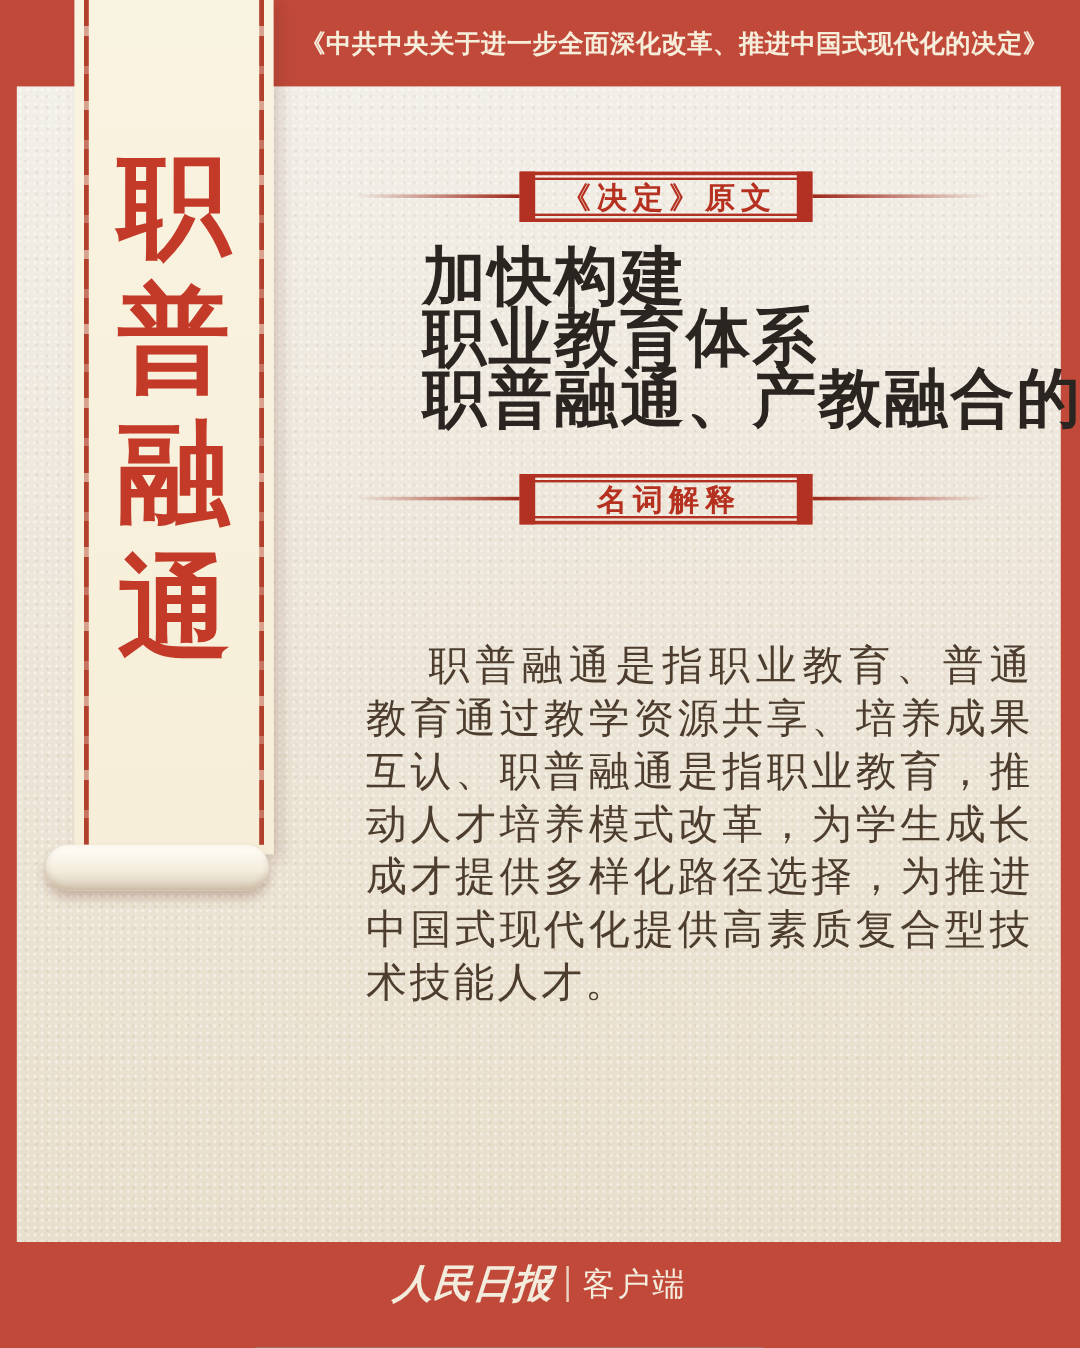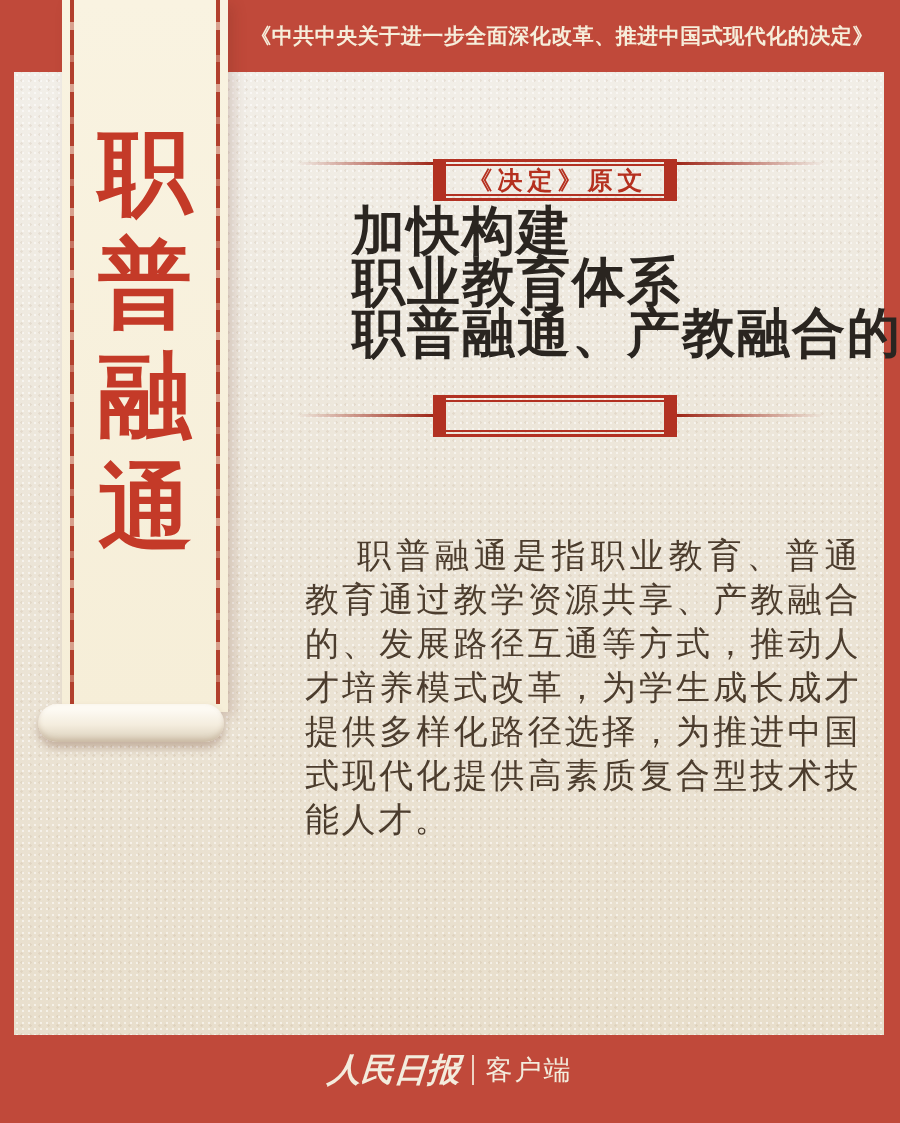--- a/index.html
+++ b/index.html
@@ -63,21 +63,21 @@
   .badge::before {
     content:""; position:absolute; inset:2px; border:2px solid #b23122;
   }
   .badge .cap { position:absolute; top:-3px; bottom:-3px; width:13px; background:#b23122; }
   .badge .cap.left { left:-3px; }
   .badge .cap.right { right:-3px; }
   .badge-text {
     position:relative; color:#b5301f; font-size:25px; font-weight:700;
     letter-spacing:5px; padding-left:5px; white-space:nowrap;
   }
-  .badge1 { left:433px; top:159px; }
+  .badge1 { left:433px; top:143px; }
   .badge2 { left:433px; top:395px; }
   .hline { position:absolute; height:3px; }
   .hline.l { left:296px; width:137px; background:linear-gradient(to right, rgba(158,39,24,0), #9e2718); }
   .hline.r { left:677px; width:148px; background:linear-gradient(to left, rgba(158,39,24,0), #9e2718); }
   .y1 { top:162px; } .y2 { top:414px; }
   
   .heading {
     position:absolute; left:352px; top:206px;
     color:#2a2520; font-size:53px; line-height:51px; font-weight:700;
     letter-spacing:2px; white-space:nowrap;
@@ -137,24 +137,25 @@
   <div class="heading">
     <div>加快构建</div>
     <div>职业教育体系</div>
     <div>职普融通、产教融合的</div>
   </div>
 
   <div class="hline l y2"></div>
   <div class="hline r y2"></div>
   <div class="badge badge2">
     <span class="cap left"></span>
+    <span class="badge-text">名词解释</span>
     <span class="cap right"></span>
   </div>
 
-  <div class="body-text">职普融通是指职业教育、普通教育通过教学资源共享、产教融合的、发展路径互通等方式，推动人才培养模式改革，为学生成长成才提供多样化路径选择，为推进中国式现代化提供高素质复合型技术技能人才。</div>
+  <div class="body-text">职普融通是指职业教育、普通教育通过教学资源共享、培养成果互认、职普融通是指职业教育，推动人才培养模式改革，为学生成长成才提供多样化路径选择，为推进中国式现代化提供高素质复合型技术技能人才。</div>
 
   <div class="footer">
     <span class="brand-script">人民日报</span>
     <span class="brand-divider"></span>
     <span class="brand-client">客户端</span>
   </div>
 
 </div>
 
 </body></html>

